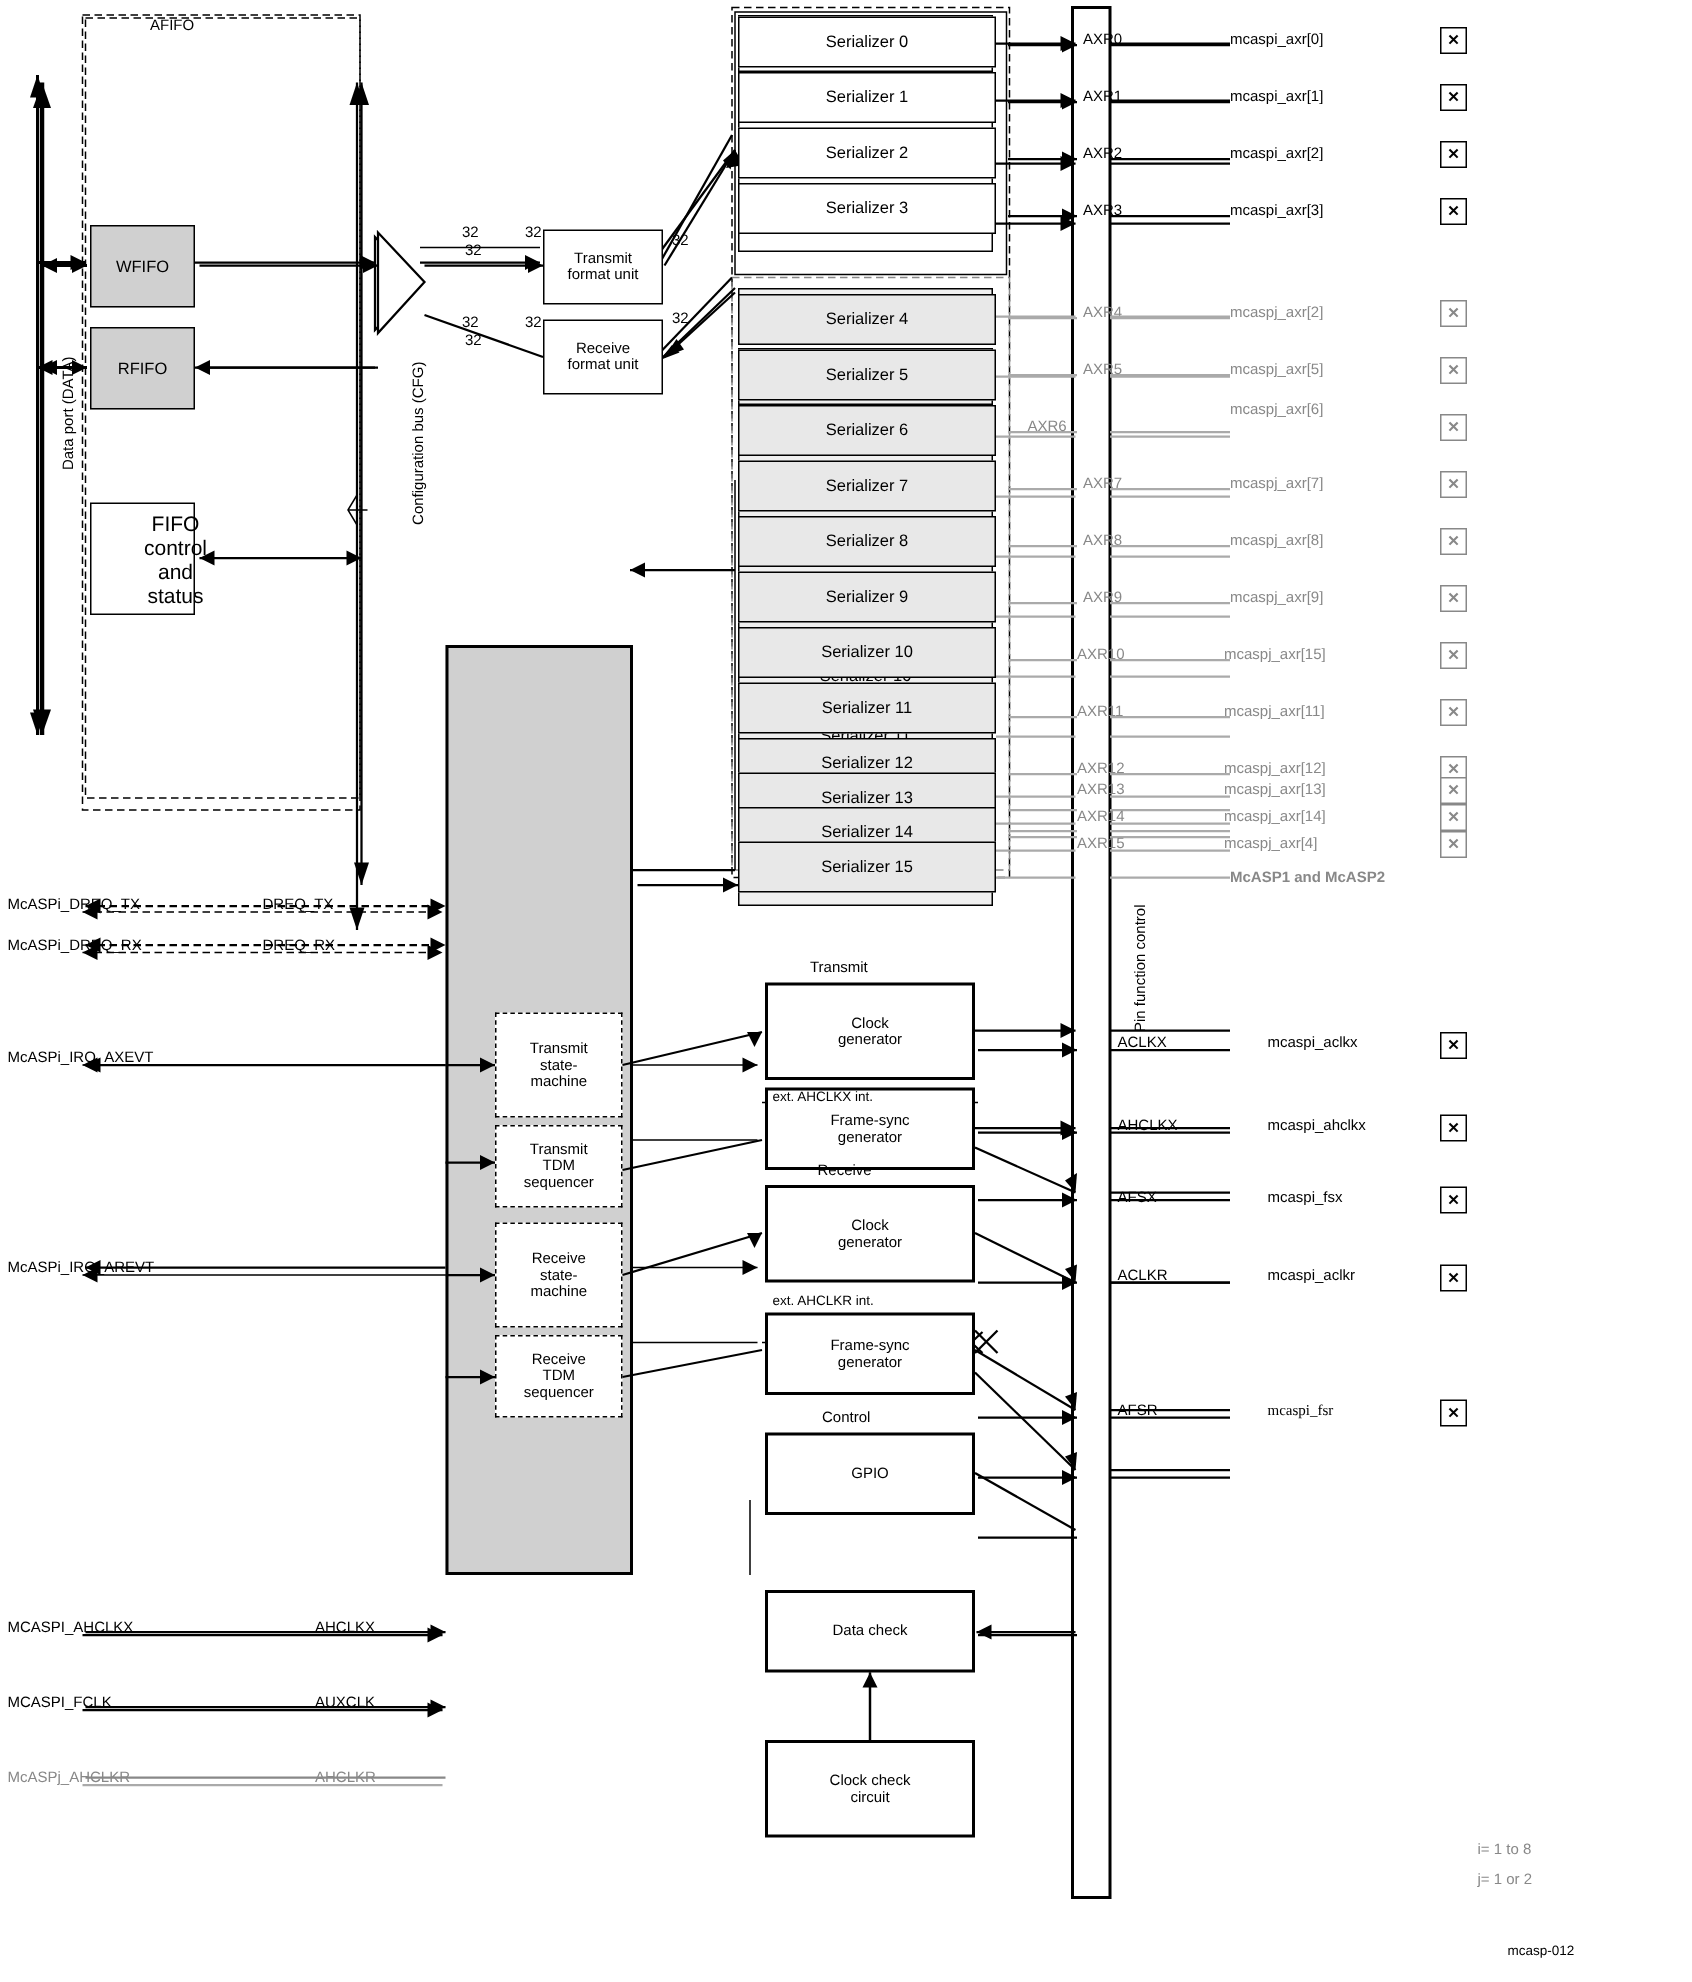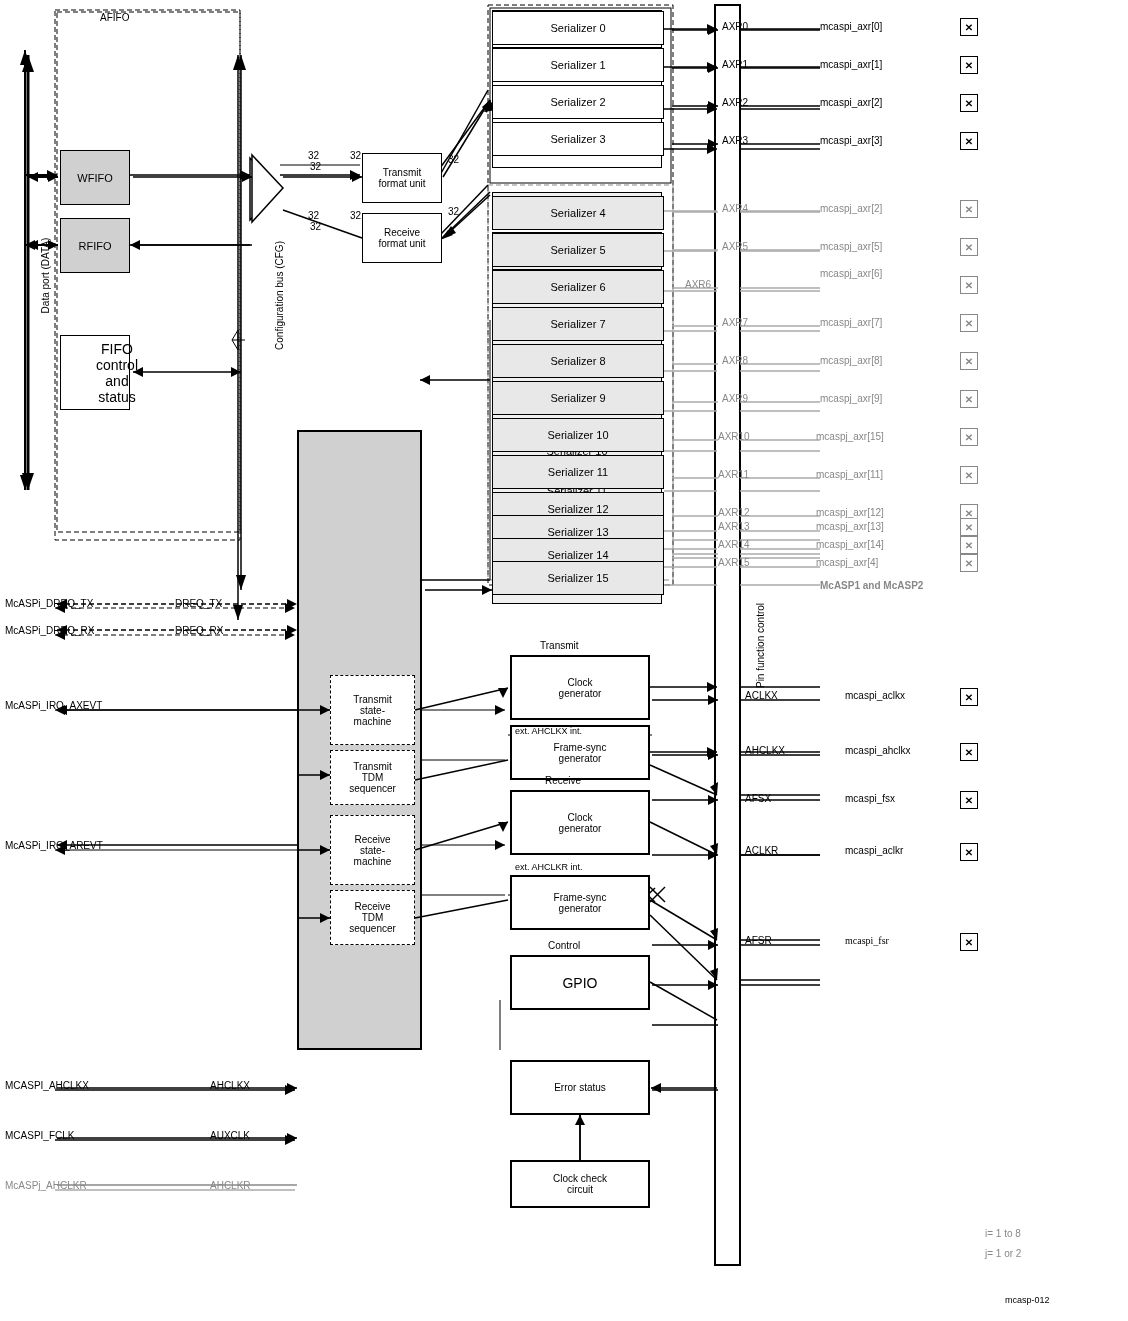--- a/index.html
+++ b/index.html
@@ -464,28 +464,28 @@
 
   <div class="label" style="left:515px; top:862px; font-size:9px;">ext. AHCLKR int.</div>
 
   <div class="block block-bold" style="left:510px; top:875px; width:140px; height:55px;">
     <span style="font-size:10px; text-align:center;">Frame-sync<br>generator</span>
   </div>
 
   <div class="label" style="left:548px; top:940px;">Control</div>
 
   <div class="block block-bold" style="left:510px; top:955px; width:140px; height:55px;">
-    <span style="font-size:14px;">GPIO</span>
+    <span style="font-size:10px;">GPIO</span>
   </div>
 
   <div class="block block-bold" style="left:510px; top:1060px; width:140px; height:55px;">
-    <span style="font-size:10px;">Error status</span>
-  </div>
-
-  <div class="block block-bold" style="left:510px; top:1160px; width:140px; height:48px;">
+    <span style="font-size:10px;">Data check</span>
+  </div>
+
+  <div class="block block-bold" style="left:510px; top:1160px; width:140px; height:65px;">
     <span style="font-size:10px; text-align:center;">Clock check<br>circuit</span>
   </div>
 
   <div class="vertical-label" style="left:718px; top:640px; transform: rotate(-90deg); transform-origin: 50% 50%; white-space:nowrap;">Pin function control</div>
 
   <div class="label" style="left:745px; top:690px;">ACLKX</div>
   <div class="label" style="left:845px; top:690px;">mcaspi_aclkx</div>
   <div class="x-box" style="left:960px; top:688px;">✕</div>
 
   <div class="label" style="left:745px; top:745px;">AHCLKX</div>

